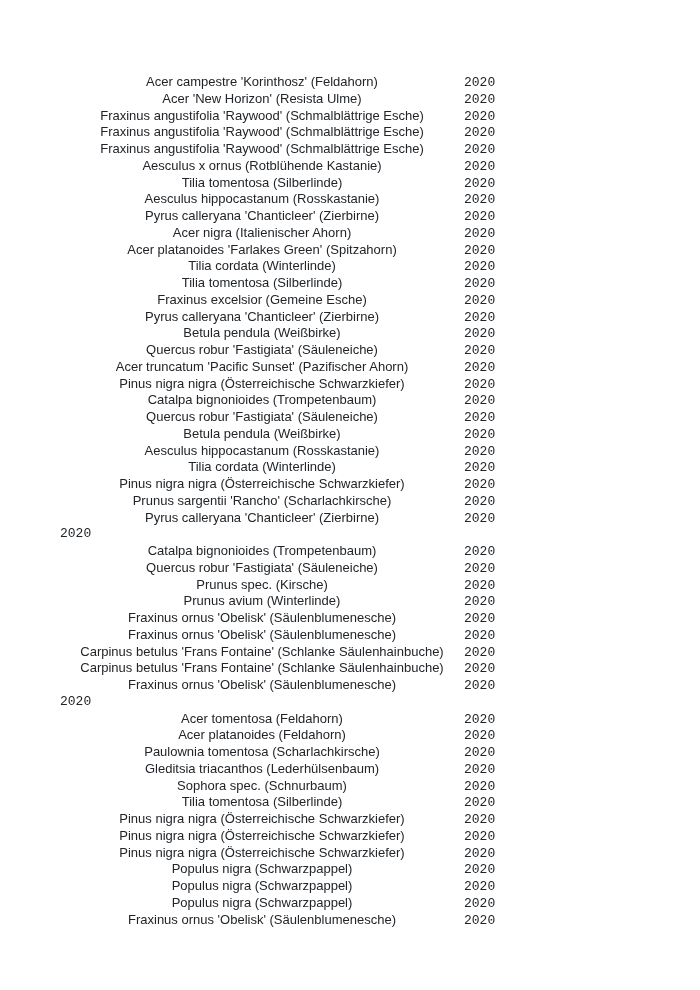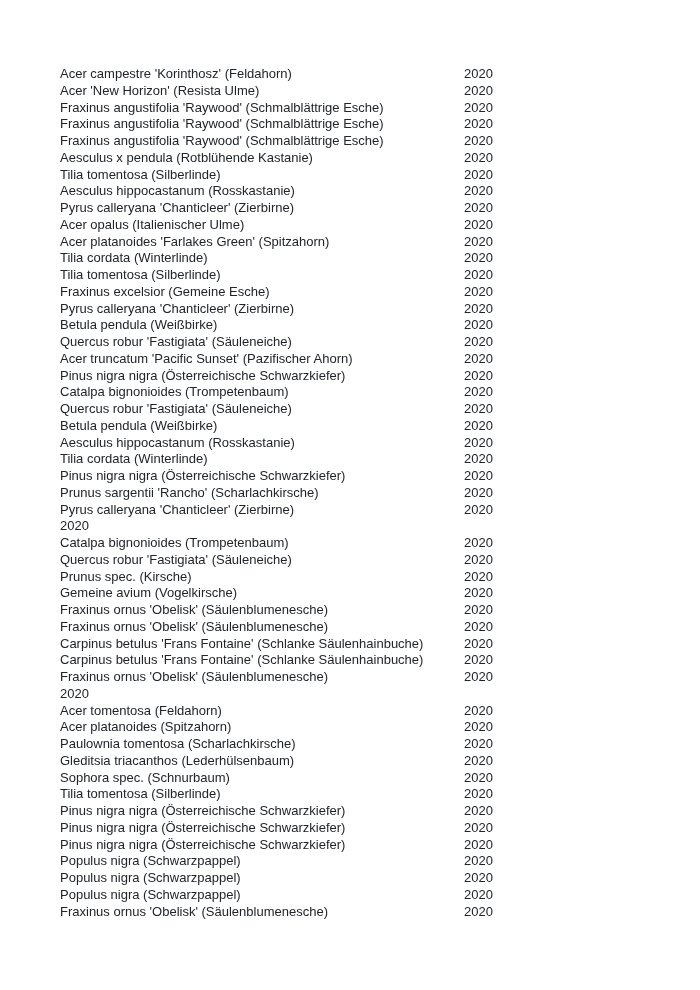--- a/index.html
+++ b/index.html
@@ -15,39 +15,41 @@
     color: #212529;
   }
   .page {
     position: relative;
     width: 700px;
     height: 990px;
     background: #ffffff;
   }
   .tree-list {
     position: absolute;
-    top: 66px;
+    top: 74px;
     left: 60px;
     width: 600px;
+    text-align: center;
   }
   .tree-row {
     display: flex;
     align-items: baseline;
     height: 16.75px;
     line-height: 16.75px;
     font-size: 13px;
     white-space: nowrap;
   }
   .cell-name {
     width: 404px;
     flex: 0 0 404px;
     overflow: hidden;
   }
   .cell-year {
     flex: 0 0 auto;
+    font-family: Liberation Mono, monospace;
   }
 </style>
 </head>
 <body>
 
 <main class="page">
   <div class="tree-list" id="tree-list">
   <div class="tree-row">
     <span class="cell-name">Acer campestre 'Korinthosz' (Feldahorn)</span>
     <span class="cell-year">2020</span>
@@ -67,41 +69,41 @@
     <span class="cell-name">Fraxinus angustifolia 'Raywood' (Schmalblättrige Esche)</span>
     <span class="cell-year">2020</span>
   </div>
 
   <div class="tree-row">
     <span class="cell-name">Fraxinus angustifolia 'Raywood' (Schmalblättrige Esche)</span>
     <span class="cell-year">2020</span>
   </div>
 
   <div class="tree-row">
-    <span class="cell-name">Aesculus x pendula (Rotblühende Kastanie)</span>
+    <span class="cell-name">Aesculus x ornus (Rotblühende Kastanie)</span>
     <span class="cell-year">2020</span>
   </div>
 
   <div class="tree-row">
     <span class="cell-name">Tilia tomentosa (Silberlinde)</span>
     <span class="cell-year">2020</span>
   </div>
 
   <div class="tree-row">
     <span class="cell-name">Aesculus hippocastanum (Rosskastanie)</span>
     <span class="cell-year">2020</span>
   </div>
 
   <div class="tree-row">
     <span class="cell-name">Pyrus calleryana 'Chanticleer' (Zierbirne)</span>
     <span class="cell-year">2020</span>
   </div>
 
   <div class="tree-row">
-    <span class="cell-name">Acer opalus (Italienischer Ulme)</span>
+    <span class="cell-name">Acer nigra (Italienischer Ahorn)</span>
     <span class="cell-year">2020</span>
   </div>
 
   <div class="tree-row">
     <span class="cell-name">Acer platanoides 'Farlakes Green' (Spitzahorn)</span>
     <span class="cell-year">2020</span>
   </div>
 
   <div class="tree-row">
     <span class="cell-name">Tilia cordata (Winterlinde)</span>
@@ -196,21 +198,21 @@
     <span class="cell-name">Quercus robur 'Fastigiata' (Säuleneiche)</span>
     <span class="cell-year">2020</span>
   </div>
 
   <div class="tree-row">
     <span class="cell-name">Prunus spec. (Kirsche)</span>
     <span class="cell-year">2020</span>
   </div>
 
   <div class="tree-row">
-    <span class="cell-name">Gemeine avium (Vogelkirsche)</span>
+    <span class="cell-name">Prunus avium (Winterlinde)</span>
     <span class="cell-year">2020</span>
   </div>
 
   <div class="tree-row">
     <span class="cell-name">Fraxinus ornus 'Obelisk' (Säulenblumenesche)</span>
     <span class="cell-year">2020</span>
   </div>
 
   <div class="tree-row">
     <span class="cell-name">Fraxinus ornus 'Obelisk' (Säulenblumenesche)</span>
@@ -235,21 +237,21 @@
   <div class="tree-row">
     <span class="cell-year">2020</span>
   </div>
 
   <div class="tree-row">
     <span class="cell-name">Acer tomentosa (Feldahorn)</span>
     <span class="cell-year">2020</span>
   </div>
 
   <div class="tree-row">
-    <span class="cell-name">Acer platanoides (Spitzahorn)</span>
+    <span class="cell-name">Acer platanoides (Feldahorn)</span>
     <span class="cell-year">2020</span>
   </div>
 
   <div class="tree-row">
     <span class="cell-name">Paulownia tomentosa (Scharlachkirsche)</span>
     <span class="cell-year">2020</span>
   </div>
 
   <div class="tree-row">
     <span class="cell-name">Gleditsia triacanthos (Lederhülsenbaum)</span>

